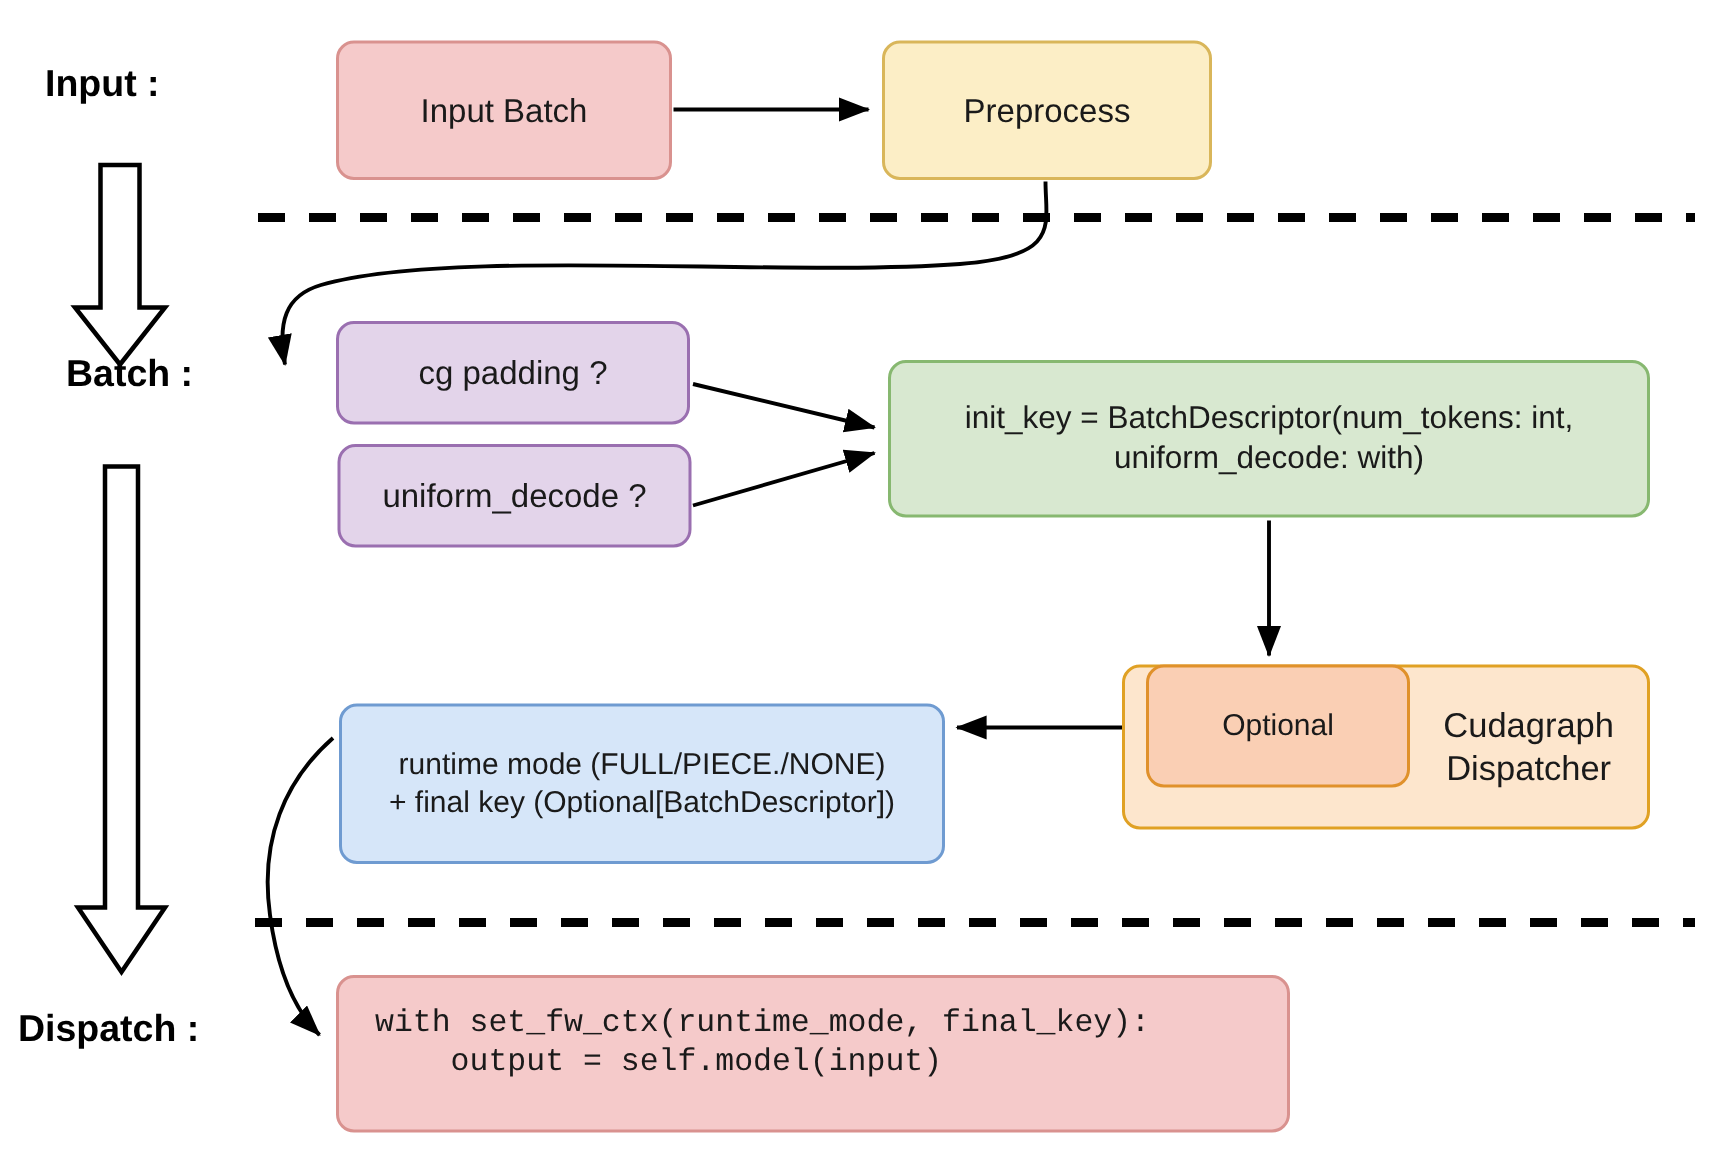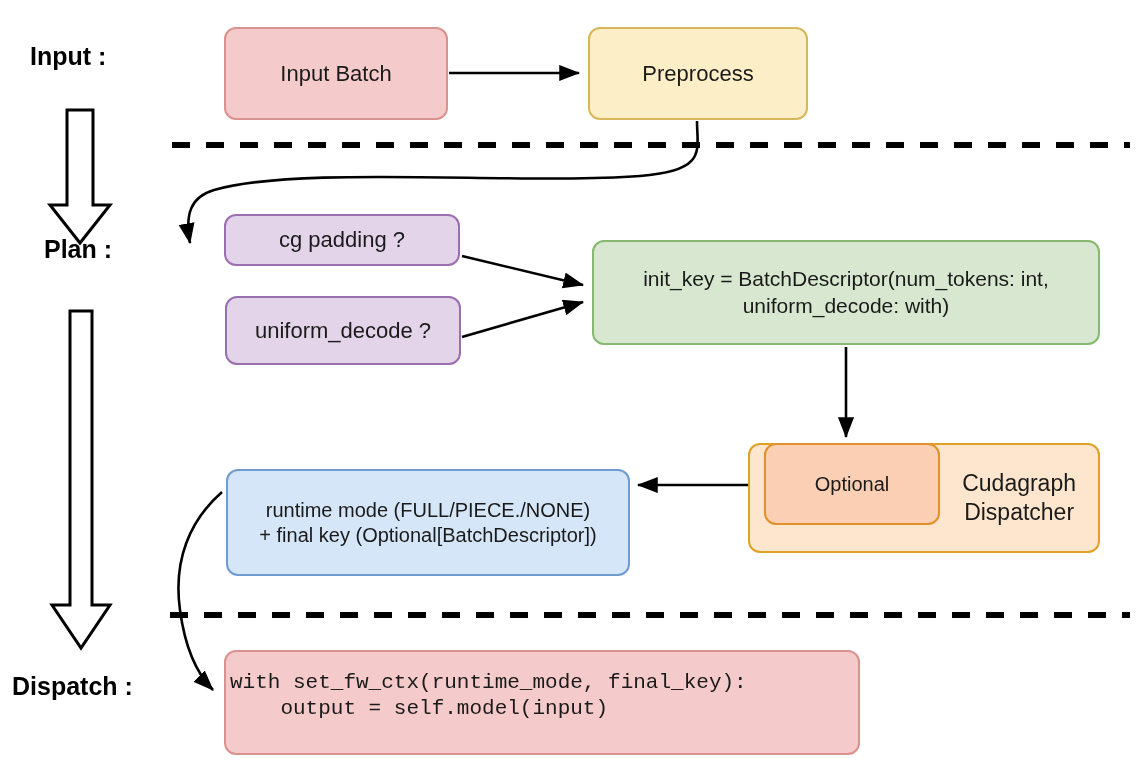--- a/index.html
+++ b/index.html
@@ -51,21 +51,21 @@
     left: 224px; top: 27px; width: 224px; height: 93px;
     background: #f5caca; border-color: #d9928f;
     font-size: 22px;
   }
   #node-preprocess {
     left: 588px; top: 27px; width: 220px; height: 93px;
     background: #fceec6; border-color: #d9b65a;
     font-size: 22px;
   }
   #node-cg-padding {
-    left: 224px; top: 214px; width: 236px; height: 52px;
+    left: 224px; top: 214px; width: 236px; height: 69px;
     background: #e3d4ea; border-color: #9a6fb0;
     font-size: 22px;
   }
   #node-uniform-decode {
     left: 225px; top: 296px; width: 236px; height: 69px;
     background: #e3d4ea; border-color: #9a6fb0;
     font-size: 22px;
   }
   #node-init-key {
     left: 592px; top: 240px; width: 508px; height: 105px;
@@ -91,21 +91,21 @@
     font-size: 20px;
     margin-top: 23px;
   }
   #node-execute-code {
     left: 224px; top: 650px; width: 636px; height: 105px;
     background: #f5caca; border-color: #d9928f;
     font-family: "Liberation Mono", monospace;
     font-size: 21px;
     justify-content: flex-start;
     align-items: flex-start;
-    padding: 18px 0 0 4px;
+    padding: 18px 0 0 24px;
     text-align: left;
     white-space: pre;
   }
 
   #label-input   { left: 30px;  top: 42px; }
   #label-plan    { left: 44px;  top: 235px; }
   #label-execute { left: 12px;  top: 672px; }
 </style>
 </head>
 <body>
@@ -134,21 +134,21 @@
     <line x1="462" y1="337" x2="583" y2="302" stroke="#000000" stroke-width="2.6" marker-end="url(#arrowhead)"></line>
 
     <line x1="846" y1="347" x2="846" y2="437" stroke="#000000" stroke-width="2.6" marker-end="url(#arrowhead)"></line>
 
     <line x1="760" y1="485" x2="638" y2="485" stroke="#000000" stroke-width="2.6" marker-end="url(#arrowhead)"></line>
 
     <path d="M222,492 C190,520 173,560 180,610 C186,655 200,677 213,690" fill="none" stroke="#000000" stroke-width="2.6" marker-end="url(#arrowhead)"></path>
   </svg>
 
   <div class="stage-label" id="label-input">Input :</div>
-  <div class="stage-label" id="label-plan">Plan :</div>
+  <div class="stage-label" id="label-plan">Batch :</div>
   <div class="stage-label" id="label-execute">Dispatch :</div>
 
   <div class="node" id="node-preprocess">Preprocess</div>
 
   <div class="node" id="node-input-batch">Input Batch</div>
 
   <div class="node" id="node-cg-padding">cg padding ?</div>
 
   <div class="node" id="node-uniform-decode">uniform_decode ?</div>
 

